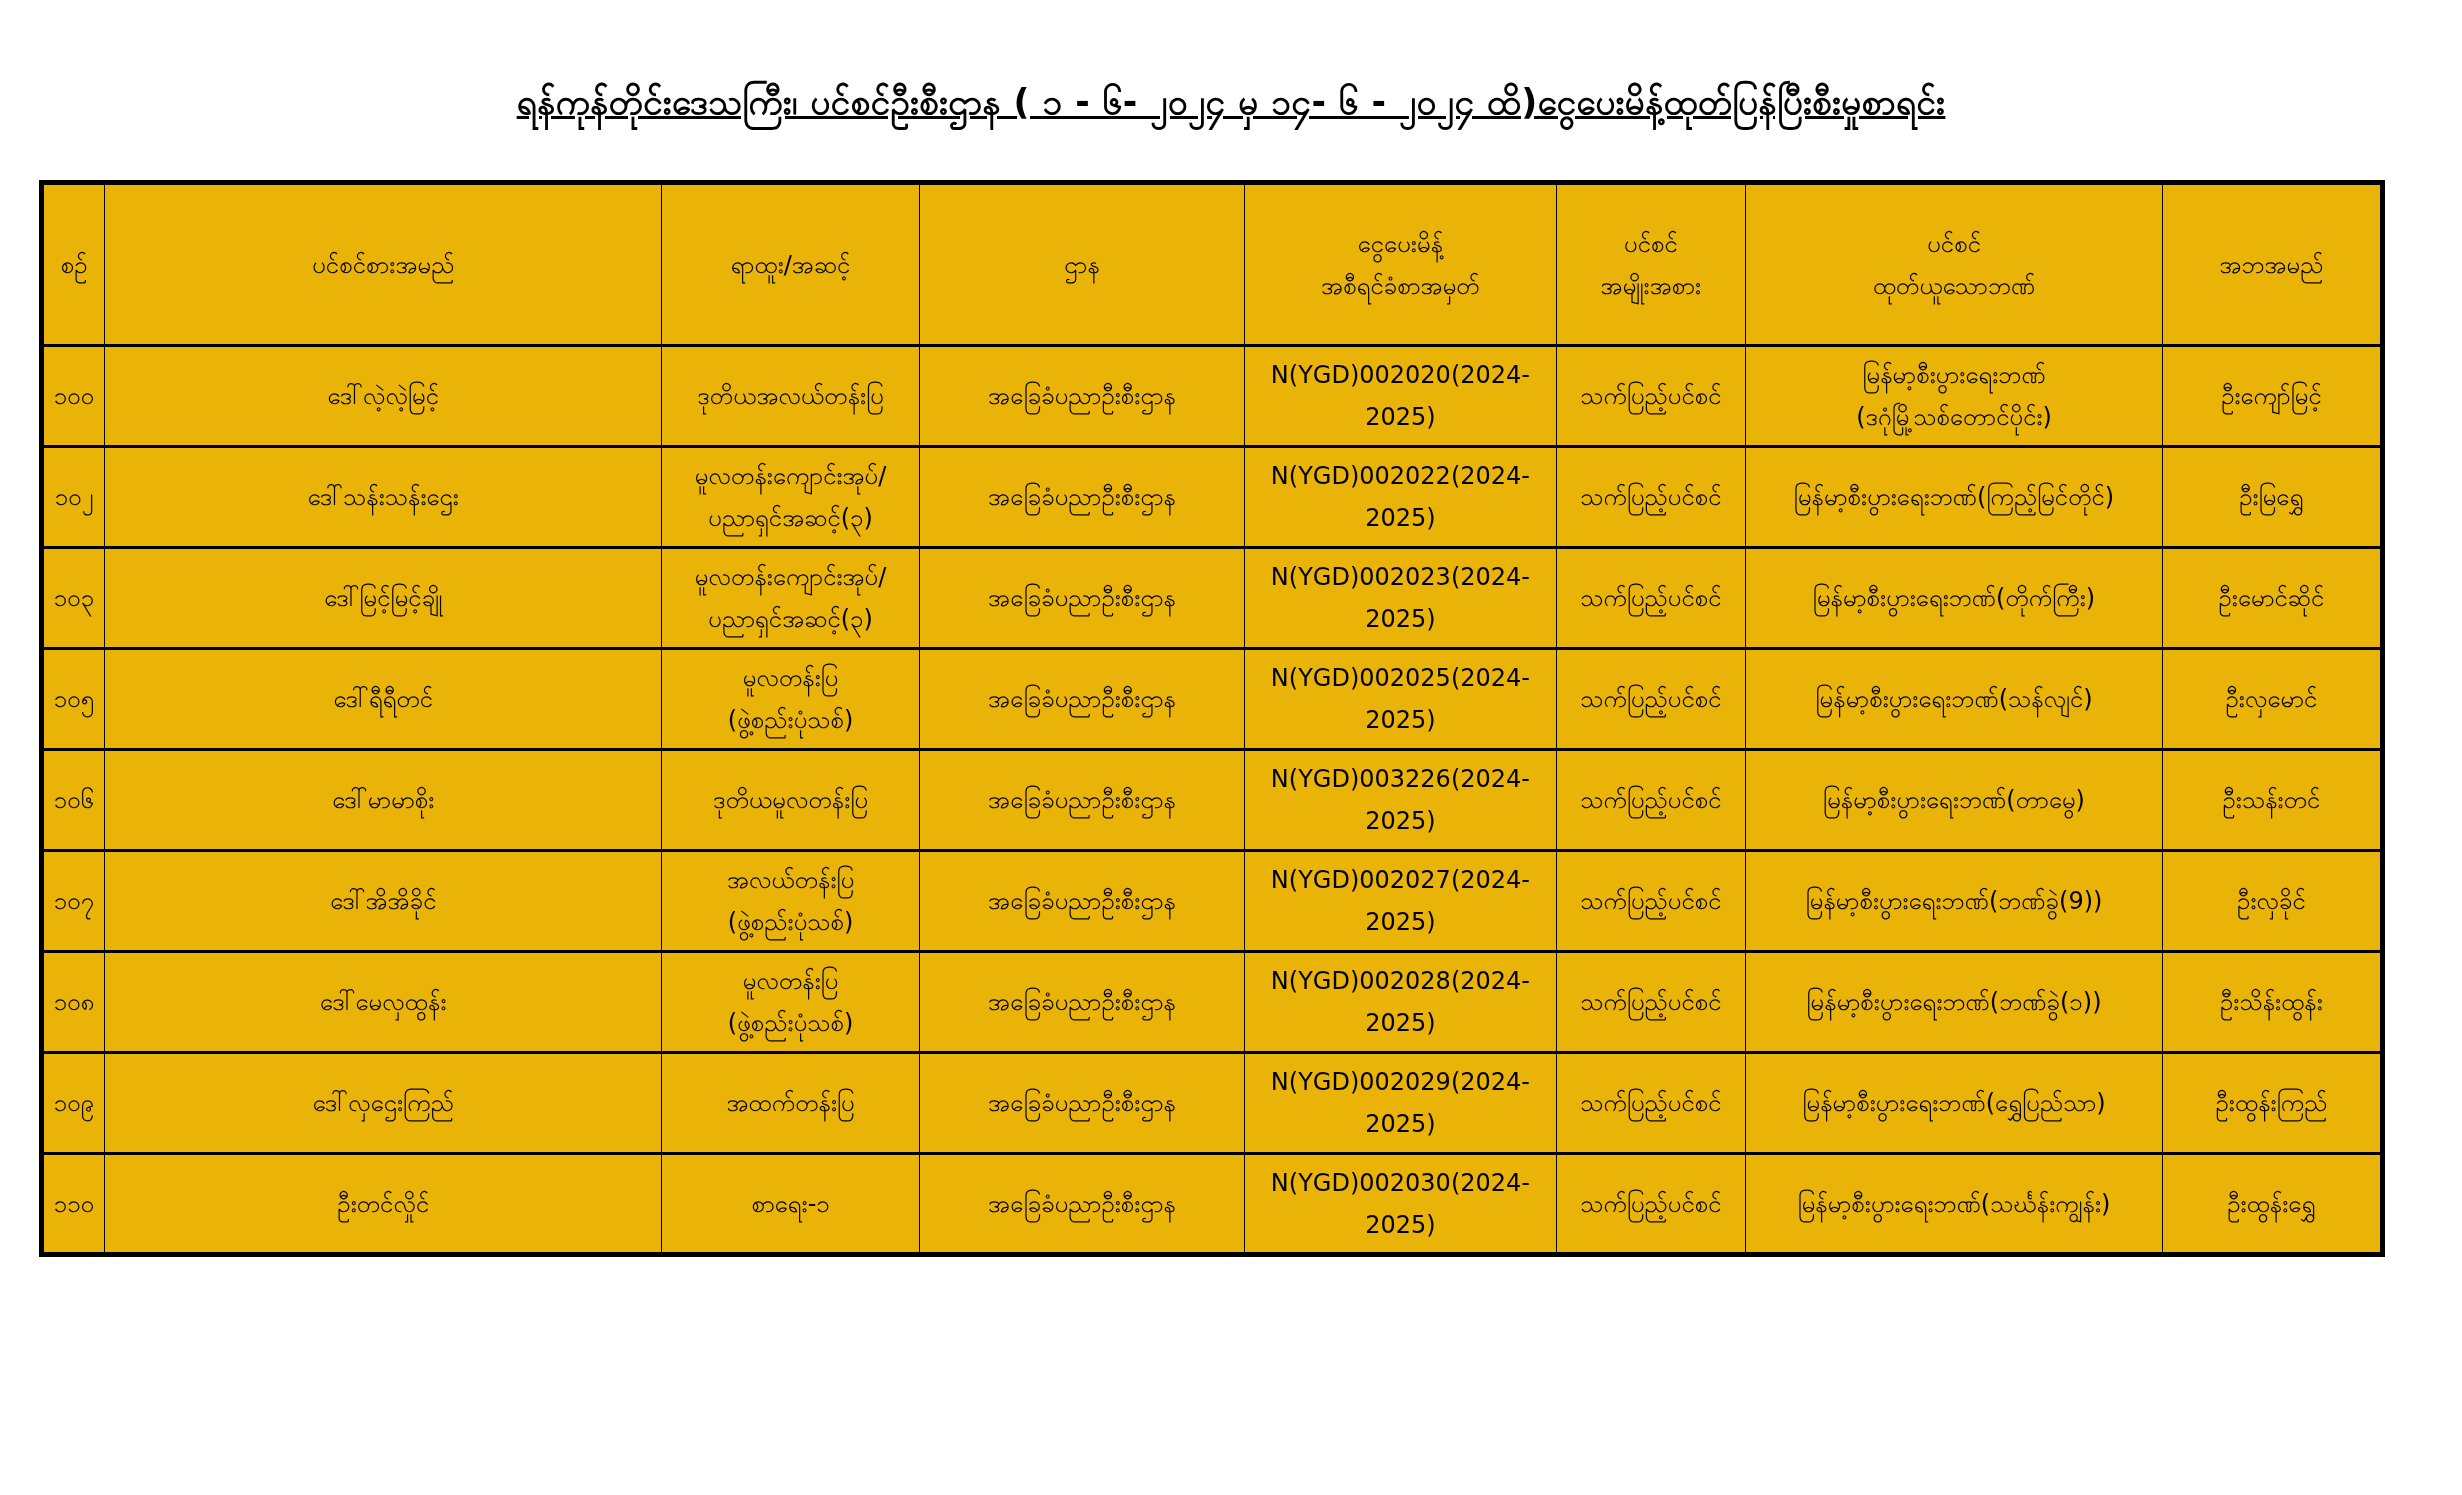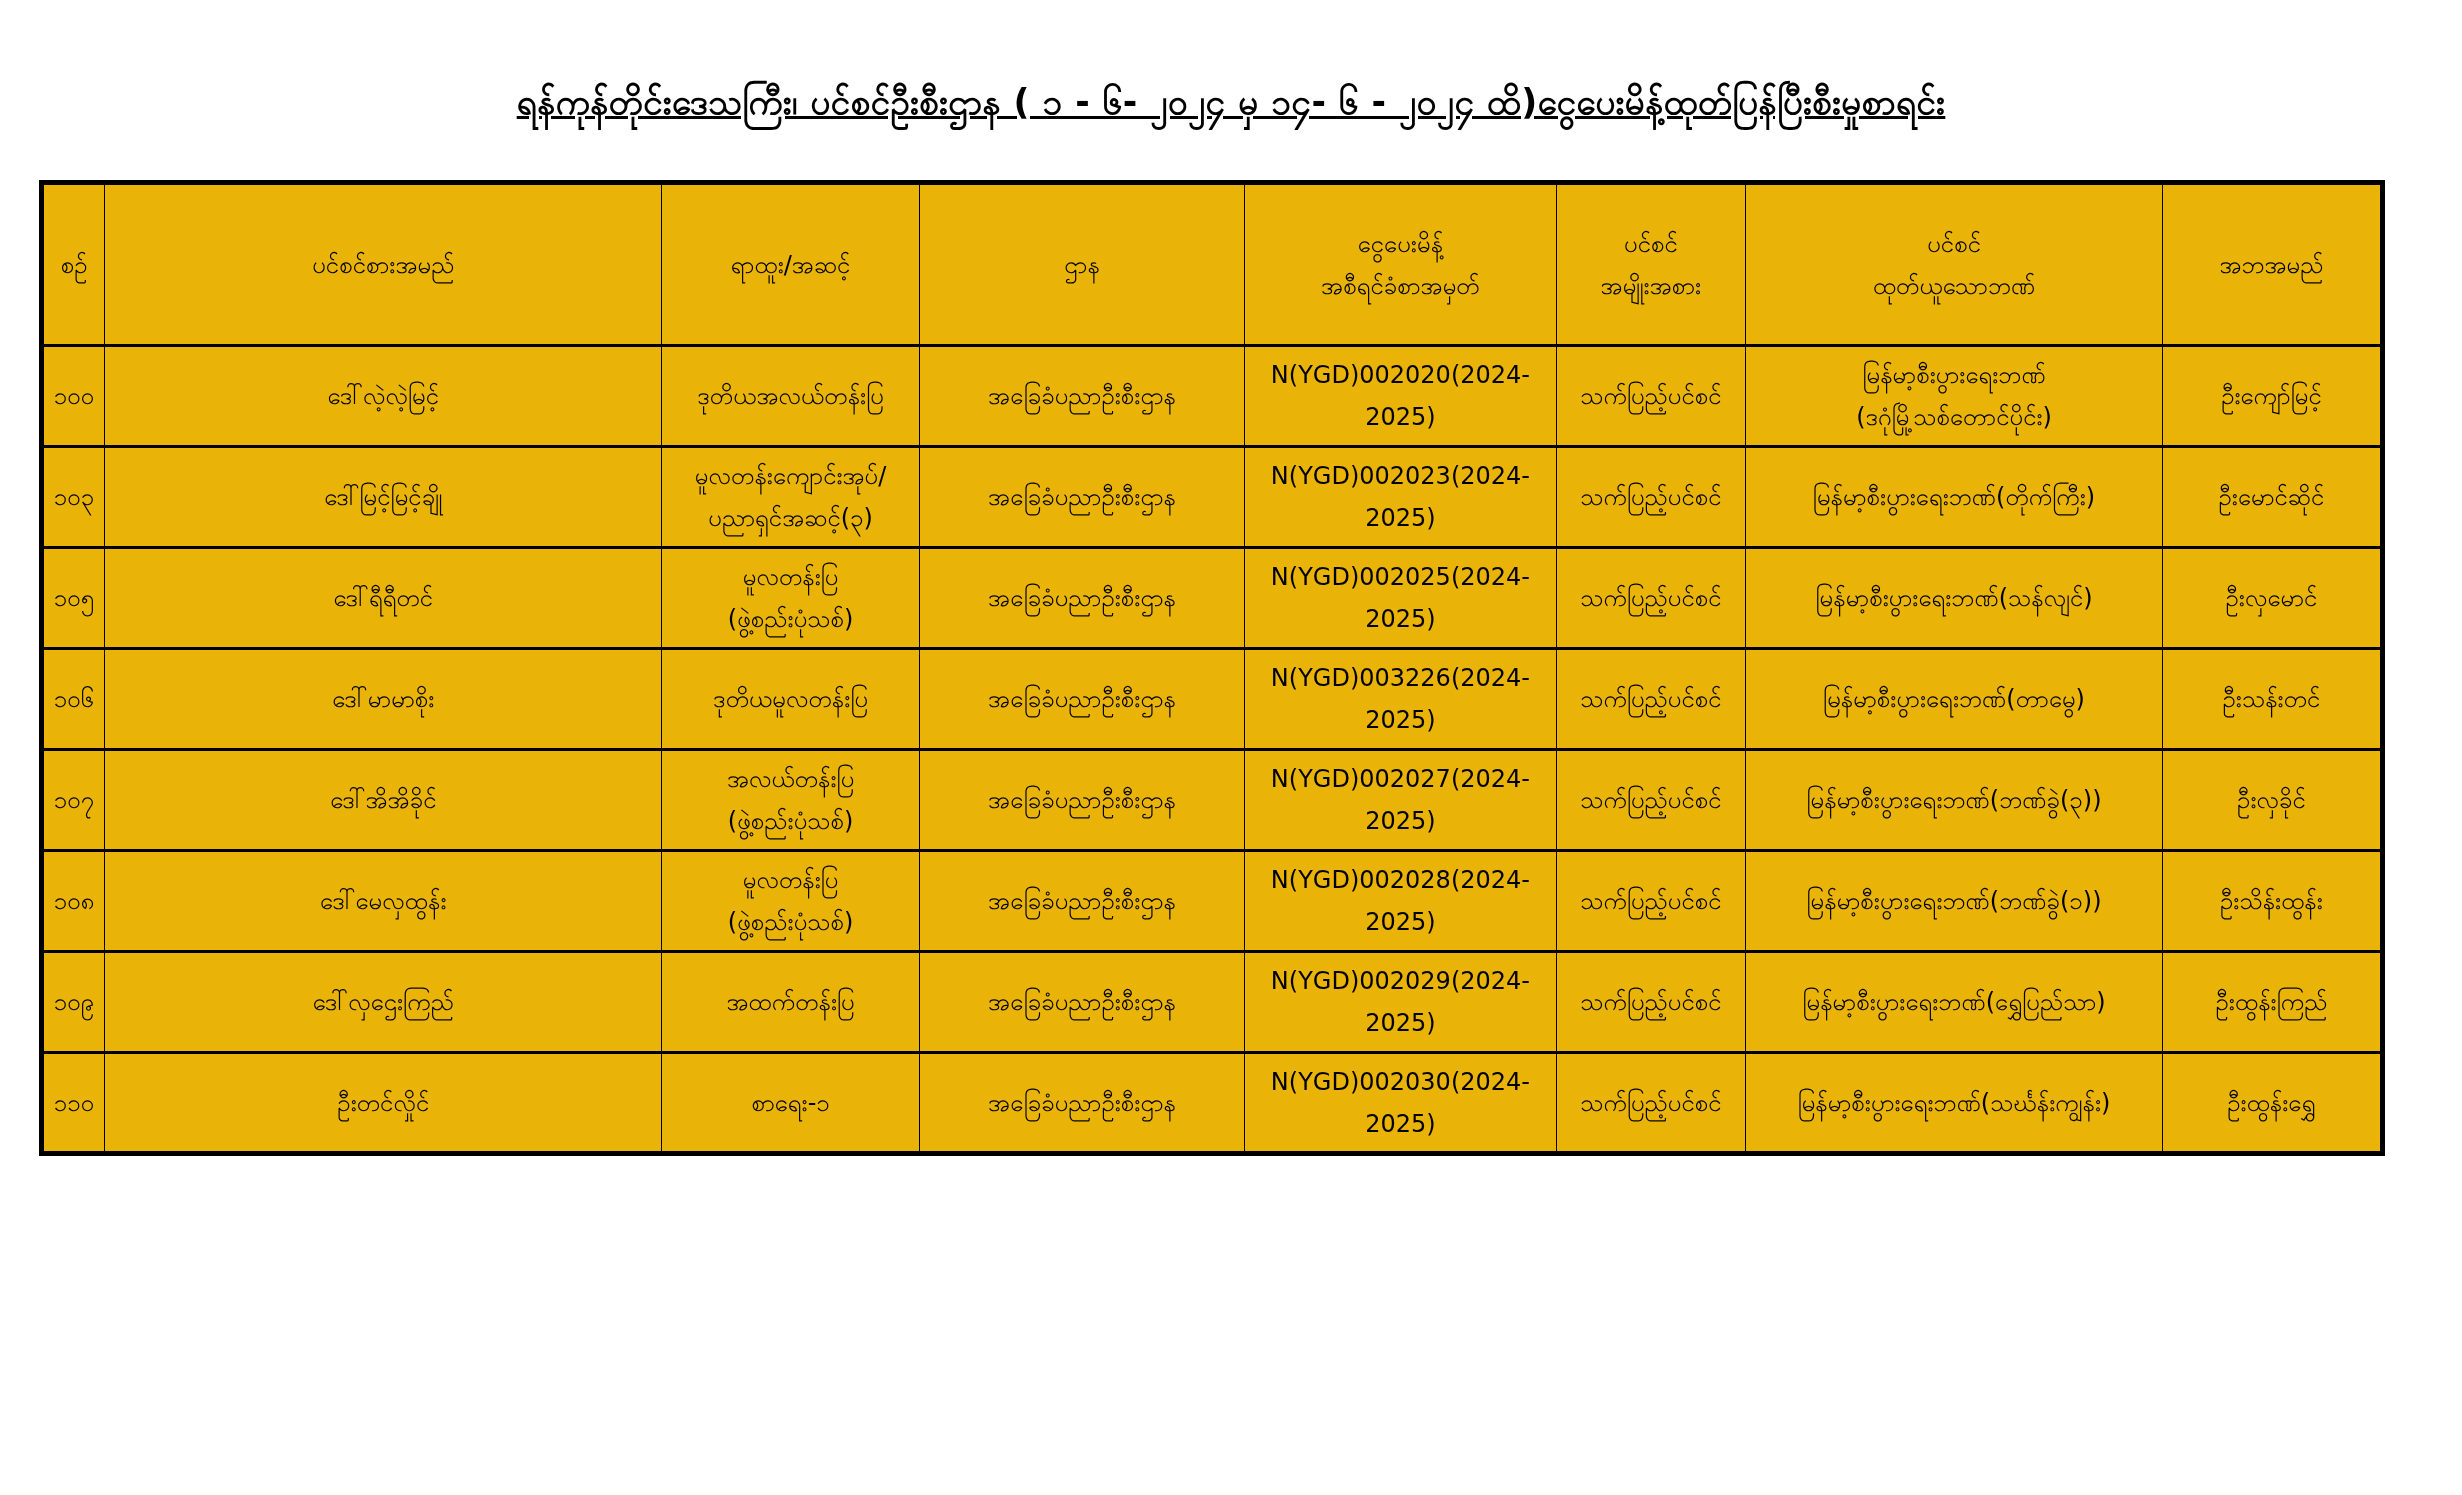--- a/index.html
+++ b/index.html
@@ -103,20 +103,31 @@
           <td>ဒေါ်လဲ့လဲ့မြင့်</td>
           <td>ဒုတိယအလယ်တန်းပြ</td>
           <td>အခြေခံပညာဦးစီးဌာန</td>
           <td>N(YGD)002020(2024-2025)</td>
           <td>သက်ပြည့်ပင်စင်</td>
           <td>မြန်မာ့စီးပွားရေးဘဏ်
 (ဒဂုံမြို့သစ်တောင်ပိုင်း)</td>
           <td>ဦးကျော်မြင့်</td>
         </tr>
         <tr>
+          <td>၁၀၂</td>
+          <td>ဒေါ်သန်းသန်းဌေး</td>
+          <td>မူလတန်းကျောင်းအုပ်/
+ပညာရှင်အဆင့်(၃)</td>
+          <td>အခြေခံပညာဦးစီးဌာန</td>
+          <td>N(YGD)002022(2024-2025)</td>
+          <td>သက်ပြည့်ပင်စင်</td>
+          <td>မြန်မာ့စီးပွားရေးဘဏ်(ကြည့်မြင်တိုင်)</td>
+          <td>ဦးမြရွှေ</td>
+        </tr>
+        <tr>
           <td>၁၀၃</td>
           <td>ဒေါ်မြင့်မြင့်ချို</td>
           <td>မူလတန်းကျောင်းအုပ်/
 ပညာရှင်အဆင့်(၃)</td>
           <td>အခြေခံပညာဦးစီးဌာန</td>
           <td>N(YGD)002023(2024-2025)</td>
           <td>သက်ပြည့်ပင်စင်</td>
           <td>မြန်မာ့စီးပွားရေးဘဏ်(တိုက်ကြီး)</td>
           <td>ဦးမောင်ဆိုင်</td>
         </tr>
@@ -142,21 +153,21 @@
           <td>ဦးသန်းတင်</td>
         </tr>
         <tr>
           <td>၁၀၇</td>
           <td>ဒေါ်အိအိခိုင်</td>
           <td>အလယ်တန်းပြ
 (ဖွဲ့စည်းပုံသစ်)</td>
           <td>အခြေခံပညာဦးစီးဌာန</td>
           <td>N(YGD)002027(2024-2025)</td>
           <td>သက်ပြည့်ပင်စင်</td>
-          <td>မြန်မာ့စီးပွားရေးဘဏ်(ဘဏ်ခွဲ(၃))</td>
+          <td>မြန်မာ့စီးပွားရေးဘဏ်(ဘဏ်ခွဲ(9))</td>
           <td>ဦးလှခိုင်</td>
         </tr>
         <tr>
           <td>၁၀၈</td>
           <td>ဒေါ်မေလှထွန်း</td>
           <td>မူလတန်းပြ
 (ဖွဲ့စည်းပုံသစ်)</td>
           <td>အခြေခံပညာဦးစီးဌာန</td>
           <td>N(YGD)002028(2024-2025)</td>
           <td>သက်ပြည့်ပင်စင်</td>

